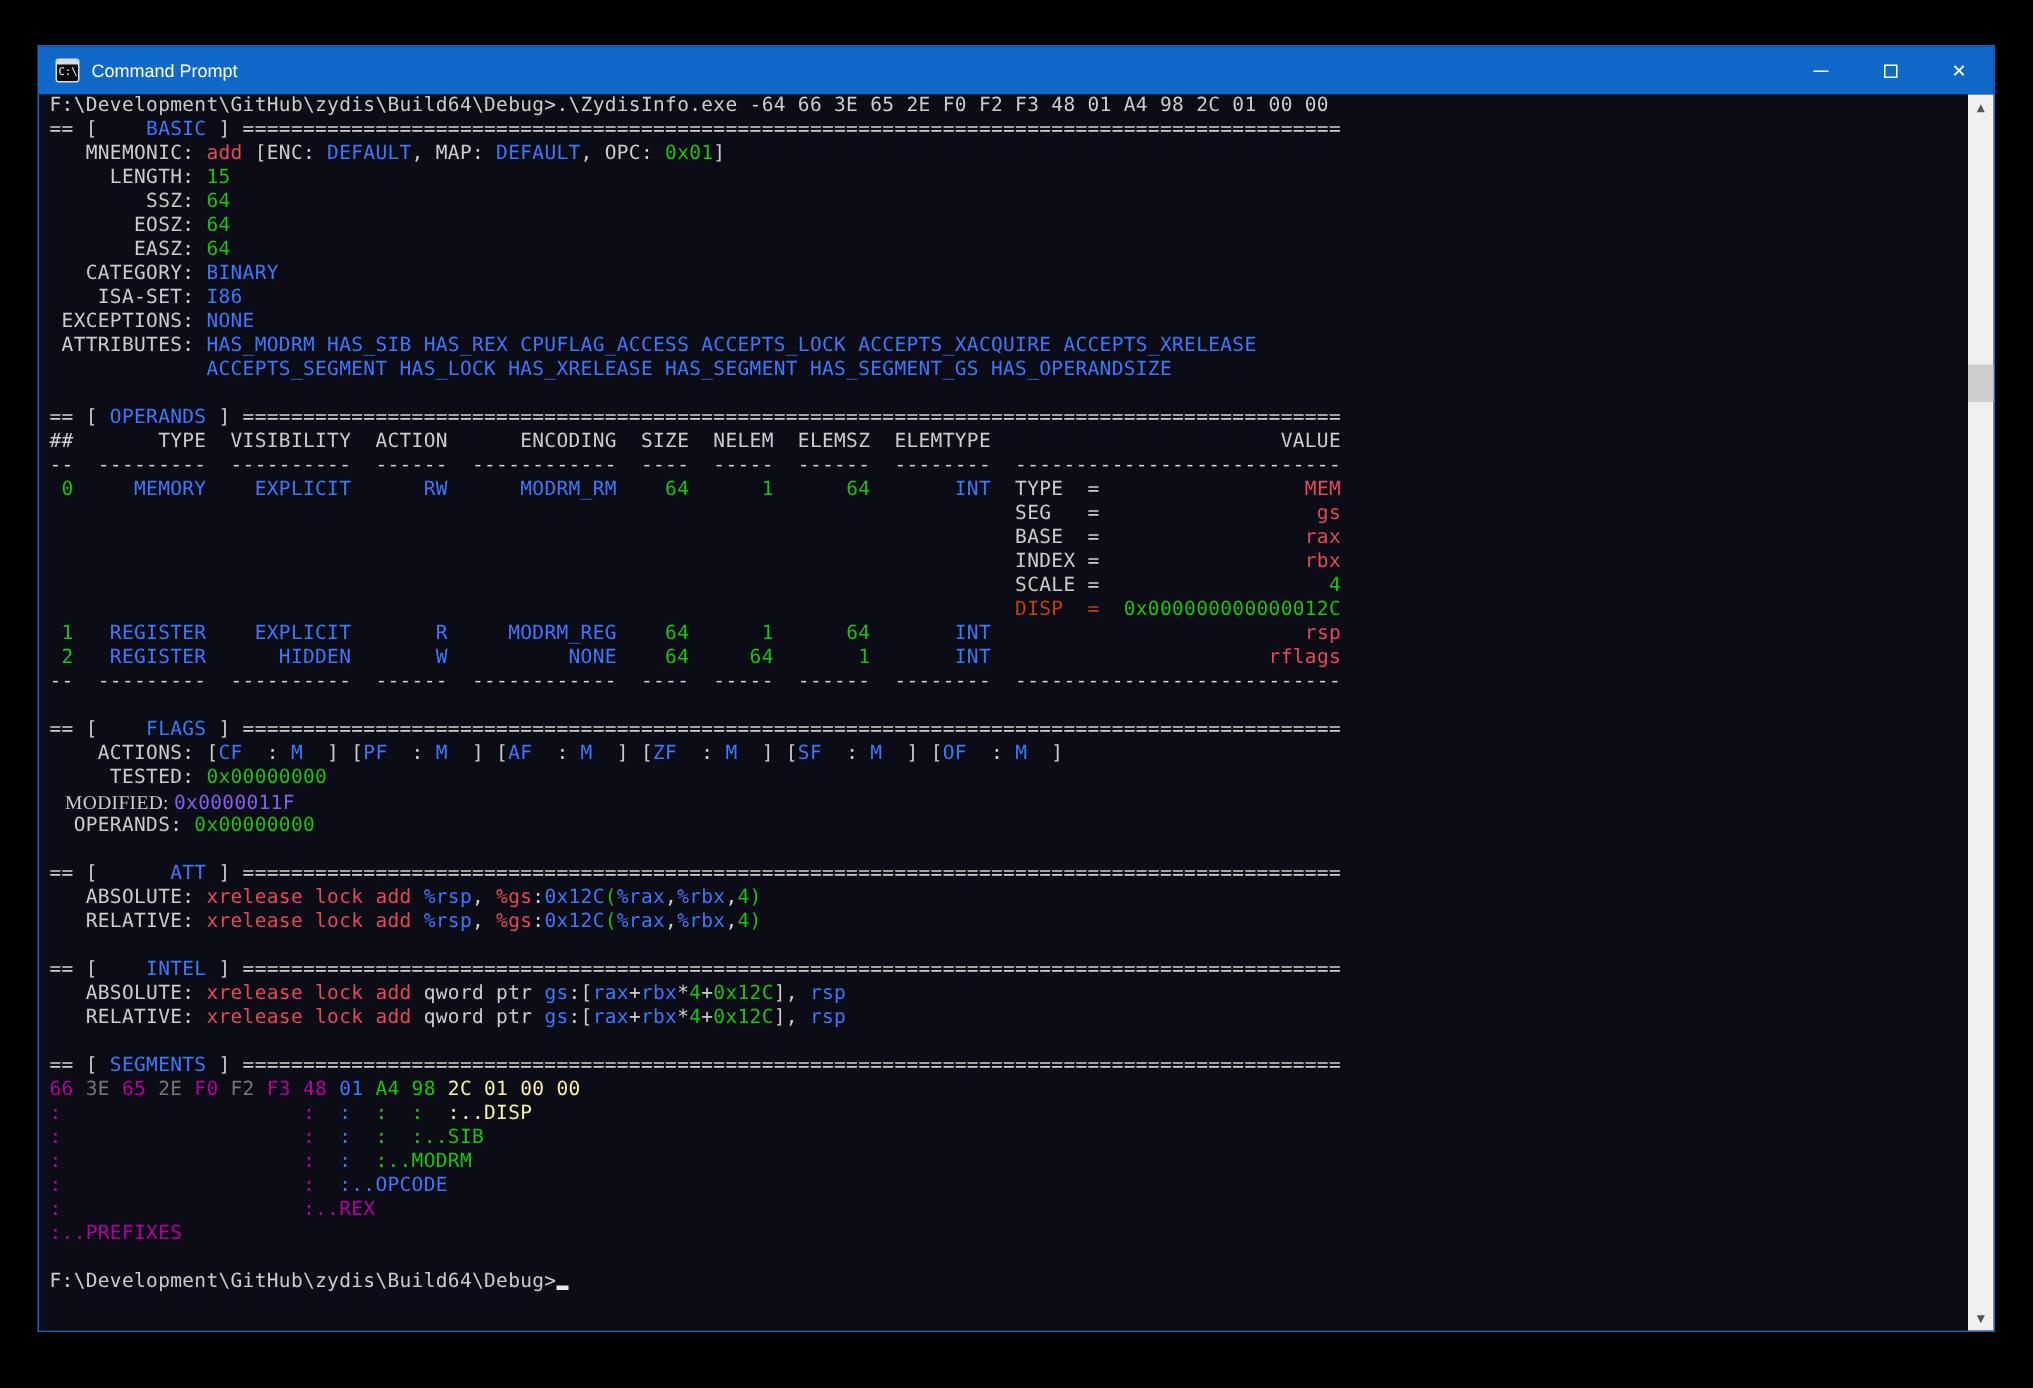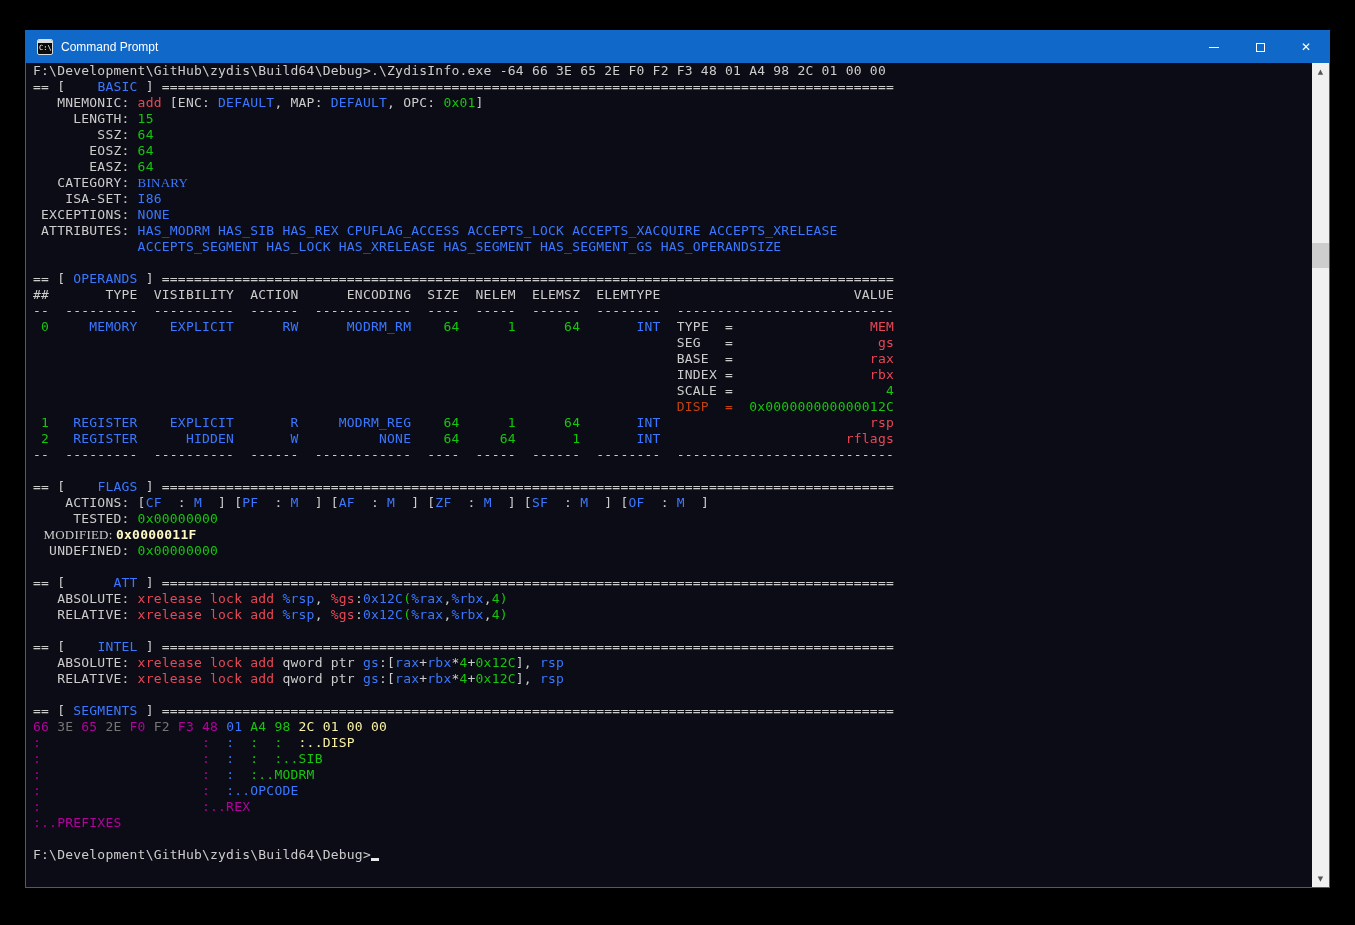--- a/index.html
+++ b/index.html
@@ -56,21 +56,21 @@
   </div>
   <div class="console" style="background: rgb(12, 12, 22);">
     <div class="output">
         <div class="line"><span style="color: rgb(204, 204, 204);">F:\Development\GitHub\zydis\Build64\Debug&gt;.\ZydisInfo.exe -64 66 3E 65 2E F0 F2 F3 48 01 A4 98 2C 01 00 00</span></div>
         <div class="line"><span style="color: rgb(204, 204, 204);">== [    </span><span style="color: rgb(59, 120, 255);">BASIC</span><span style="color: rgb(204, 204, 204);"> ] ===========================================================================================</span></div>
         <div class="line"><span style="color: rgb(204, 204, 204);">   MNEMONIC: </span><span style="color: rgb(231, 72, 86);">add</span><span style="color: rgb(204, 204, 204);"> [ENC: </span><span style="color: rgb(59, 120, 255);">DEFAULT</span><span style="color: rgb(204, 204, 204);">, MAP: </span><span style="color: rgb(59, 120, 255);">DEFAULT</span><span style="color: rgb(204, 204, 204);">, OPC: </span><span style="color: rgb(22, 198, 12);">0x01</span><span style="color: rgb(204, 204, 204);">]</span></div>
         <div class="line"><span style="color: rgb(204, 204, 204);">     LENGTH: </span><span style="color: rgb(22, 198, 12);">15</span></div>
         <div class="line"><span style="color: rgb(204, 204, 204);">        SSZ: </span><span style="color: rgb(22, 198, 12);">64</span></div>
         <div class="line"><span style="color: rgb(204, 204, 204);">       EOSZ: </span><span style="color: rgb(22, 198, 12);">64</span></div>
         <div class="line"><span style="color: rgb(204, 204, 204);">       EASZ: </span><span style="color: rgb(22, 198, 12);">64</span></div>
-        <div class="line"><span style="color: rgb(204, 204, 204);">   CATEGORY: </span><span style="color: rgb(59, 120, 255); font-family: Liberation Serif, serif;">BINARY</span></div>
+        <div class="line"><span style="color: rgb(204, 204, 204);">   CATEGORY: </span><span style="color: rgb(59, 120, 255);">BINARY</span></div>
         <div class="line"><span style="color: rgb(204, 204, 204);">    ISA-SET: </span><span style="color: rgb(59, 120, 255);">I86</span></div>
         <div class="line"><span style="color: rgb(204, 204, 204);"> EXCEPTIONS: </span><span style="color: rgb(59, 120, 255);">NONE</span></div>
         <div class="line"><span style="color: rgb(204, 204, 204);"> ATTRIBUTES: </span><span style="color: rgb(59, 120, 255);">HAS_MODRM HAS_SIB HAS_REX CPUFLAG_ACCESS ACCEPTS_LOCK ACCEPTS_XACQUIRE ACCEPTS_XRELEASE</span></div>
         <div class="line"><span style="color: rgb(204, 204, 204);">             </span><span style="color: rgb(59, 120, 255);">ACCEPTS_SEGMENT HAS_LOCK HAS_XRELEASE HAS_SEGMENT HAS_SEGMENT_GS HAS_OPERANDSIZE</span></div>
         <div class="line">&nbsp;</div>
         <div class="line"><span style="color: rgb(204, 204, 204);">== [ </span><span style="color: rgb(59, 120, 255);">OPERANDS</span><span style="color: rgb(204, 204, 204);"> ] ===========================================================================================</span></div>
         <div class="line"><span style="color: rgb(204, 204, 204);">##       TYPE  VISIBILITY  ACTION      ENCODING  SIZE  NELEM  ELEMSZ  ELEMTYPE                        VALUE</span></div>
         <div class="line"><span style="color: rgb(204, 204, 204);">--  ---------  ----------  ------  ------------  ----  -----  ------  --------  ---------------------------</span></div>
         <div class="line"><span style="color: rgb(204, 204, 204);"> </span><span style="color: rgb(22, 198, 12);">0</span><span style="color: rgb(204, 204, 204);">     </span><span style="color: rgb(59, 120, 255);">MEMORY</span><span style="color: rgb(204, 204, 204);">    </span><span style="color: rgb(59, 120, 255);">EXPLICIT</span><span style="color: rgb(204, 204, 204);">      </span><span style="color: rgb(59, 120, 255);">RW</span><span style="color: rgb(204, 204, 204);">      </span><span style="color: rgb(59, 120, 255);">MODRM_RM</span><span style="color: rgb(204, 204, 204);">    </span><span style="color: rgb(22, 198, 12);">64</span><span style="color: rgb(204, 204, 204);">      </span><span style="color: rgb(22, 198, 12);">1</span><span style="color: rgb(204, 204, 204);">      </span><span style="color: rgb(22, 198, 12);">64</span><span style="color: rgb(204, 204, 204);">       </span><span style="color: rgb(59, 120, 255);">INT</span><span style="color: rgb(204, 204, 204);">  TYPE  =                 </span><span style="color: rgb(231, 72, 86);">MEM</span></div>
         <div class="line"><span style="color: rgb(204, 204, 204);">                                                                                SEG   =                  </span><span style="color: rgb(231, 72, 86);">gs</span></div>
@@ -78,22 +78,22 @@
         <div class="line"><span style="color: rgb(204, 204, 204);">                                                                                INDEX =                 </span><span style="color: rgb(231, 72, 86);">rbx</span></div>
         <div class="line"><span style="color: rgb(204, 204, 204);">                                                                                SCALE =                   </span><span style="color: rgb(22, 198, 12);">4</span></div>
         <div class="line"><span style="color: #c2410c;">                                                                                DISP  =  </span><span style="color: rgb(22, 198, 12);">0x000000000000012C</span></div>
         <div class="line"><span style="color: rgb(204, 204, 204);"> </span><span style="color: rgb(22, 198, 12);">1</span><span style="color: rgb(204, 204, 204);">   </span><span style="color: rgb(59, 120, 255);">REGISTER</span><span style="color: rgb(204, 204, 204);">    </span><span style="color: rgb(59, 120, 255);">EXPLICIT</span><span style="color: rgb(204, 204, 204);">       </span><span style="color: rgb(59, 120, 255);">R</span><span style="color: rgb(204, 204, 204);">     </span><span style="color: rgb(59, 120, 255);">MODRM_REG</span><span style="color: rgb(204, 204, 204);">    </span><span style="color: rgb(22, 198, 12);">64</span><span style="color: rgb(204, 204, 204);">      </span><span style="color: rgb(22, 198, 12);">1</span><span style="color: rgb(204, 204, 204);">      </span><span style="color: rgb(22, 198, 12);">64</span><span style="color: rgb(204, 204, 204);">       </span><span style="color: rgb(59, 120, 255);">INT</span><span style="color: rgb(204, 204, 204);">                          </span><span style="color: rgb(231, 72, 86);">rsp</span></div>
         <div class="line"><span style="color: rgb(204, 204, 204);"> </span><span style="color: rgb(22, 198, 12);">2</span><span style="color: rgb(204, 204, 204);">   </span><span style="color: rgb(59, 120, 255);">REGISTER</span><span style="color: rgb(204, 204, 204);">      </span><span style="color: rgb(59, 120, 255);">HIDDEN</span><span style="color: rgb(204, 204, 204);">       </span><span style="color: rgb(59, 120, 255);">W</span><span style="color: rgb(204, 204, 204);">          </span><span style="color: rgb(59, 120, 255);">NONE</span><span style="color: rgb(204, 204, 204);">    </span><span style="color: rgb(22, 198, 12);">64</span><span style="color: rgb(204, 204, 204);">     </span><span style="color: rgb(22, 198, 12);">64</span><span style="color: rgb(204, 204, 204);">       </span><span style="color: rgb(22, 198, 12);">1</span><span style="color: rgb(204, 204, 204);">       </span><span style="color: rgb(59, 120, 255);">INT</span><span style="color: rgb(204, 204, 204);">                       </span><span style="color: rgb(231, 72, 86);">rflags</span></div>
         <div class="line"><span style="color: rgb(204, 204, 204);">--  ---------  ----------  ------  ------------  ----  -----  ------  --------  ---------------------------</span></div>
         <div class="line">&nbsp;</div>
         <div class="line"><span style="color: rgb(204, 204, 204);">== [    </span><span style="color: rgb(59, 120, 255);">FLAGS</span><span style="color: rgb(204, 204, 204);"> ] ===========================================================================================</span></div>
         <div class="line"><span style="color: rgb(204, 204, 204);">    ACTIONS: [</span><span style="color: rgb(59, 120, 255);">CF</span><span style="color: rgb(204, 204, 204);">  : </span><span style="color: rgb(59, 120, 255);">M</span><span style="color: rgb(204, 204, 204);">  ] [</span><span style="color: rgb(59, 120, 255);">PF</span><span style="color: rgb(204, 204, 204);">  : </span><span style="color: rgb(59, 120, 255);">M</span><span style="color: rgb(204, 204, 204);">  ] [</span><span style="color: rgb(59, 120, 255);">AF</span><span style="color: rgb(204, 204, 204);">  : </span><span style="color: rgb(59, 120, 255);">M</span><span style="color: rgb(204, 204, 204);">  ] [</span><span style="color: rgb(59, 120, 255);">ZF</span><span style="color: rgb(204, 204, 204);">  : </span><span style="color: rgb(59, 120, 255);">M</span><span style="color: rgb(204, 204, 204);">  ] [</span><span style="color: rgb(59, 120, 255);">SF</span><span style="color: rgb(204, 204, 204);">  : </span><span style="color: rgb(59, 120, 255);">M</span><span style="color: rgb(204, 204, 204);">  ] [</span><span style="color: rgb(59, 120, 255);">OF</span><span style="color: rgb(204, 204, 204);">  : </span><span style="color: rgb(59, 120, 255);">M</span><span style="color: rgb(204, 204, 204);">  ]</span></div>
         <div class="line"><span style="color: rgb(204, 204, 204);">     TESTED: </span><span style="color: rgb(22, 198, 12);">0x00000000</span></div>
-        <div class="line"><span style="color: rgb(204, 204, 204); font-family: Liberation Serif, serif;">   MODIFIED: </span><span style="color: #fef9c3; font-weight: bold;">0x0000011F</span></div>
-        <div class="line"><span style="color: rgb(204, 204, 204);">  UNDEFINED: </span><span style="color: rgb(22, 198, 12);">0x00000000</span></div>
+        <div class="line"><span style="color: rgb(204, 204, 204); font-family: Liberation Serif, serif;">   MODIFIED: </span><span style="color: #8b5cf6;">0x0000011F</span></div>
+        <div class="line"><span style="color: rgb(204, 204, 204);">  OPERANDS: </span><span style="color: rgb(22, 198, 12);">0x00000000</span></div>
         <div class="line">&nbsp;</div>
         <div class="line"><span style="color: rgb(204, 204, 204);">== [      </span><span style="color: rgb(59, 120, 255);">ATT</span><span style="color: rgb(204, 204, 204);"> ] ===========================================================================================</span></div>
         <div class="line"><span style="color: rgb(204, 204, 204);">   ABSOLUTE: </span><span style="color: rgb(231, 72, 86);">xrelease lock add</span><span style="color: rgb(204, 204, 204);"> </span><span style="color: rgb(59, 120, 255);">%rsp</span><span style="color: rgb(204, 204, 204);">, </span><span style="color: rgb(231, 72, 86);">%gs</span><span style="color: rgb(204, 204, 204);">:</span><span style="color: rgb(59, 120, 255);">0x12C</span><span style="color: rgb(22, 198, 12);">(</span><span style="color: rgb(59, 120, 255);">%rax</span><span style="color: rgb(204, 204, 204);">,</span><span style="color: rgb(59, 120, 255);">%rbx</span><span style="color: rgb(204, 204, 204);">,</span><span style="color: rgb(22, 198, 12);">4</span><span style="color: rgb(22, 198, 12);">)</span></div>
         <div class="line"><span style="color: rgb(204, 204, 204);">   RELATIVE: </span><span style="color: rgb(231, 72, 86);">xrelease lock add</span><span style="color: rgb(204, 204, 204);"> </span><span style="color: rgb(59, 120, 255);">%rsp</span><span style="color: rgb(204, 204, 204);">, </span><span style="color: rgb(231, 72, 86);">%gs</span><span style="color: rgb(204, 204, 204);">:</span><span style="color: rgb(59, 120, 255);">0x12C</span><span style="color: rgb(22, 198, 12);">(</span><span style="color: rgb(59, 120, 255);">%rax</span><span style="color: rgb(204, 204, 204);">,</span><span style="color: rgb(59, 120, 255);">%rbx</span><span style="color: rgb(204, 204, 204);">,</span><span style="color: rgb(22, 198, 12);">4</span><span style="color: rgb(22, 198, 12);">)</span></div>
         <div class="line">&nbsp;</div>
         <div class="line"><span style="color: rgb(204, 204, 204);">== [    </span><span style="color: rgb(59, 120, 255);">INTEL</span><span style="color: rgb(204, 204, 204);"> ] ===========================================================================================</span></div>
         <div class="line"><span style="color: rgb(204, 204, 204);">   ABSOLUTE: </span><span style="color: rgb(231, 72, 86);">xrelease lock add</span><span style="color: rgb(204, 204, 204);"> qword ptr </span><span style="color: rgb(59, 120, 255);">gs</span><span style="color: rgb(204, 204, 204);">:[</span><span style="color: rgb(59, 120, 255);">rax</span><span style="color: rgb(204, 204, 204);">+</span><span style="color: rgb(59, 120, 255);">rbx</span><span style="color: rgb(204, 204, 204);">*</span><span style="color: rgb(22, 198, 12);">4</span><span style="color: rgb(204, 204, 204);">+</span><span style="color: rgb(22, 198, 12);">0x12C</span><span style="color: rgb(204, 204, 204);">], </span><span style="color: rgb(59, 120, 255);">rsp</span></div>
         <div class="line"><span style="color: rgb(204, 204, 204);">   RELATIVE: </span><span style="color: rgb(231, 72, 86);">xrelease lock add</span><span style="color: rgb(204, 204, 204);"> qword ptr </span><span style="color: rgb(59, 120, 255);">gs</span><span style="color: rgb(204, 204, 204);">:[</span><span style="color: rgb(59, 120, 255);">rax</span><span style="color: rgb(204, 204, 204);">+</span><span style="color: rgb(59, 120, 255);">rbx</span><span style="color: rgb(204, 204, 204);">*</span><span style="color: rgb(22, 198, 12);">4</span><span style="color: rgb(204, 204, 204);">+</span><span style="color: rgb(22, 198, 12);">0x12C</span><span style="color: rgb(204, 204, 204);">], </span><span style="color: rgb(59, 120, 255);">rsp</span></div>
         <div class="line">&nbsp;</div>
         <div class="line"><span style="color: rgb(204, 204, 204);">== [ </span><span style="color: rgb(59, 120, 255);">SEGMENTS</span><span style="color: rgb(204, 204, 204);"> ] ===========================================================================================</span></div>

